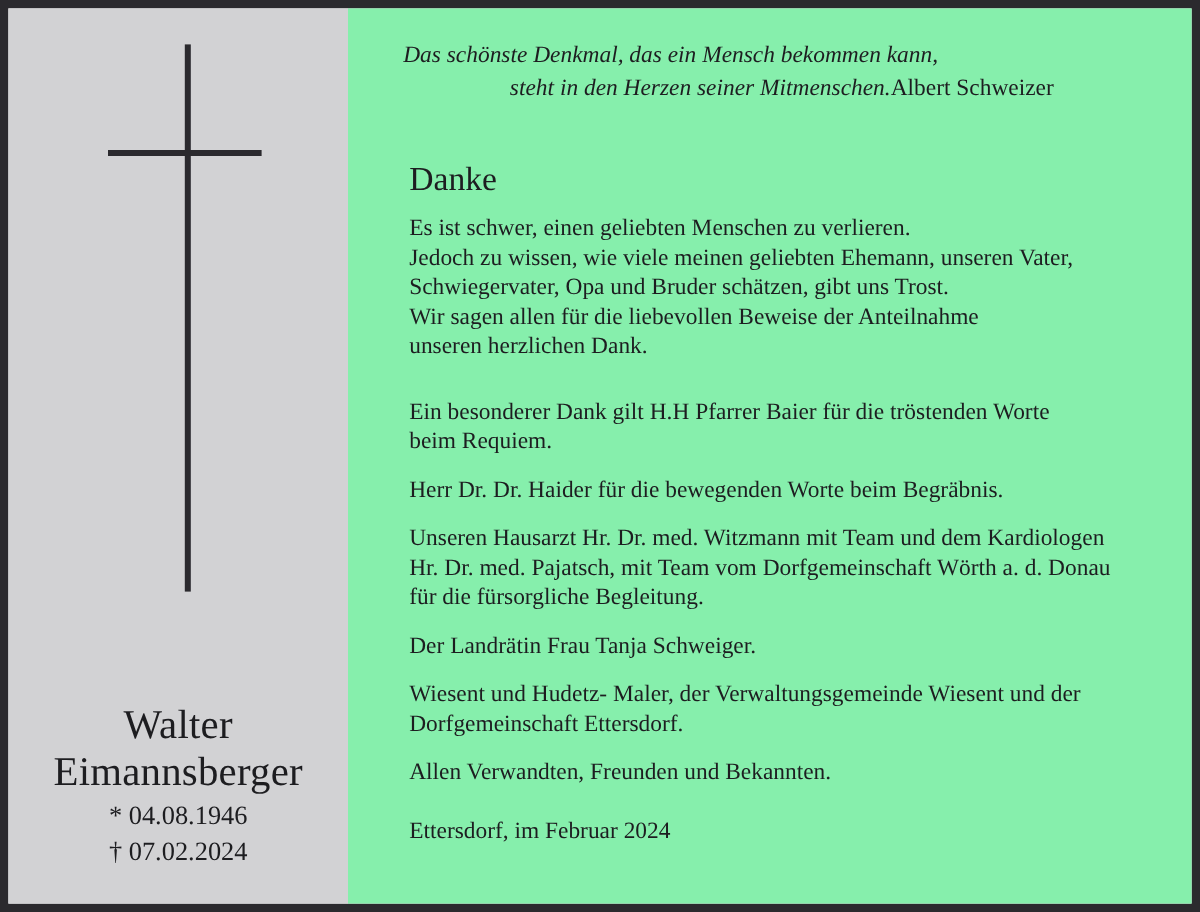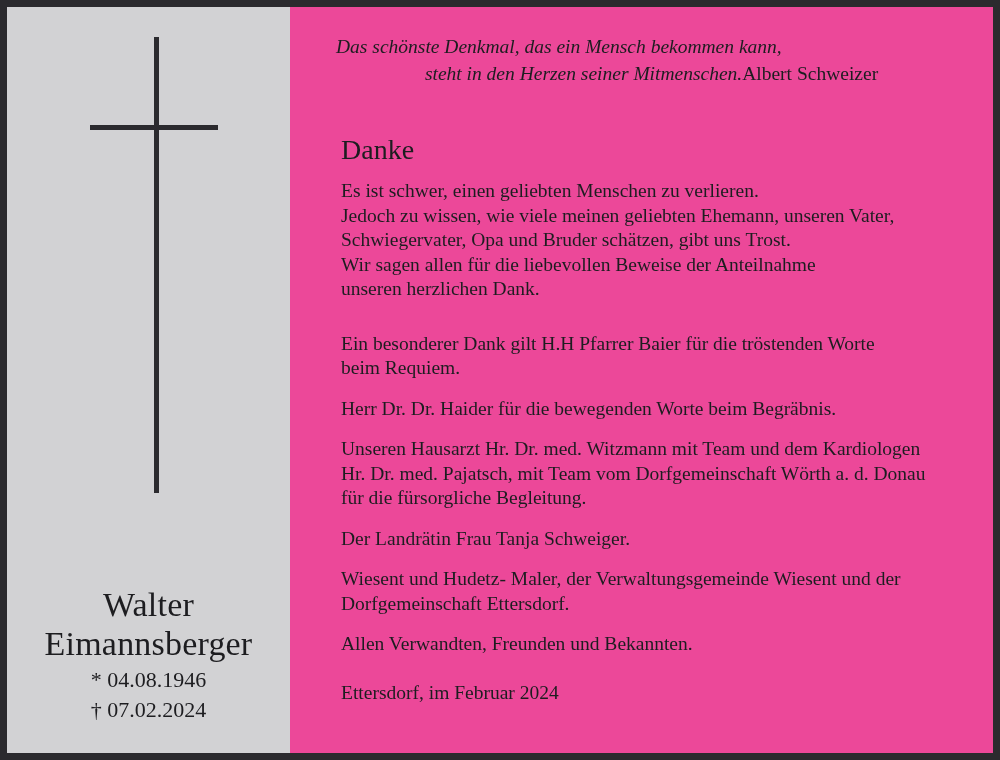--- a/index.html
+++ b/index.html
@@ -90,21 +90,21 @@
     font-size: 22px;
     line-height: 30px;
     white-space: nowrap;
   }
 
   
   .content-panel {
     position: relative;
     box-sizing: border-box;
     flex: 1 1 auto;
-    background: #ec4899;
+    background: #86efac;
     padding: 26px 26px 0 46px;
     color: #1d1d20;
   }
 
   .quote-block {
     font-style: italic;
     font-size: 19.5px;
     line-height: 27px;
     margin: 0;
   }

